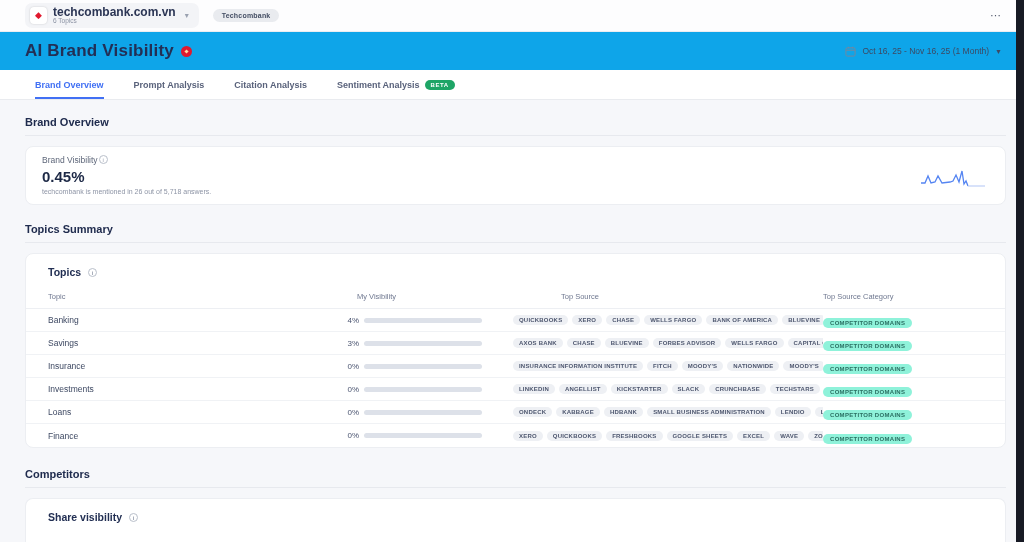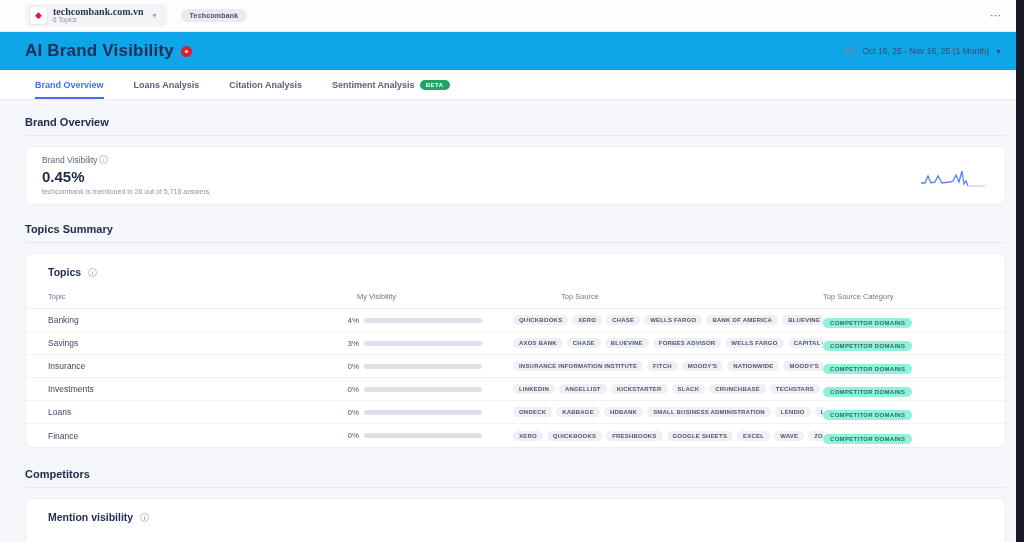--- a/index.html
+++ b/index.html
@@ -11,21 +11,21 @@
     color:#27324f;
   }
   .right-strip { position:absolute; top:0; right:0; width:8px; height:542px; background:#171a24; z-index:50; }
 
   
   .topbar { background:#fdfdfe; height:32px; display:flex; align-items:center; padding:0 22px 0 25px; border-bottom:1px solid #ebedf1; }
   .workspace-pill { display:flex; align-items:center; gap:6px; background:#f3f4f7; border-radius:7px; padding:3px 10px 3px 5px; cursor:pointer; }
   .logo-sq { width:17px; height:17px; background:#fff; border-radius:4px; box-shadow:0 0 2px rgba(0,0,0,.18); display:flex; align-items:center; justify-content:center; }
   .logo-glyph { color:#e0192e; font-size:9px; line-height:1; }
   .ws-text { line-height:1.05; }
-  .ws-domain { font-size:10px; font-weight:bold; color:#2b3554;font-family:Liberation Serif, serif; }
+  .ws-domain { font-size:12px; font-weight:bold; color:#2b3554; }
   .ws-topics { font-size:6.5px; color:#8b92a3; }
   .ws-caret { font-size:8px; color:#9aa1b0; margin-left:3px; }
   .brand-chip { margin-left:14px; background:#e9ebef; border-radius:9px; padding:3px 9px; font-size:7px; font-weight:bold; color:#434d63; letter-spacing:.2px; }
   .topbar-menu { margin-left:auto; font-size:11px; color:#555c6e; letter-spacing:1px; cursor:pointer; }
 
   
   .title-row { background:#0ea5e9; display:flex; align-items:center; padding:9px 22px 9px 25px; }
   .page-title { font-size:17px; font-weight:bold; color:#232f55; letter-spacing:.2px; display:flex; align-items:center; gap:7px; }
   .title-dot { width:11px; height:11px; border-radius:50%; background:#e0192e; display:inline-flex; align-items:center; justify-content:center; }
   .title-dot i { width:3px; height:3px; background:#ffd9a0; transform:rotate(45deg); display:block; }
@@ -109,21 +109,21 @@
     <span>Oct 16, 25 - Nov 16, 25 (1 Month)</span>
     <span class="date-caret">▼</span>
   </span>
 </div>
 
 <div class="nav-tabs">
   <div class="nav-tab active">
       <span>Brand Overview</span>
     </div>
   <div class="nav-tab">
-      <span>Loans Analysis</span>
+      <span>Prompt Analysis</span>
     </div>
   <div class="nav-tab">
       <span>Citation Analysis</span>
     </div>
   <div class="nav-tab">
     <span>Sentiment Analysis</span>
     <span class="beta-pill">BETA</span>
   </div>
 </div>
 
@@ -262,21 +262,21 @@
           <span class="chip">ZOHO BOOKS</span>
         </span>
       <span><span class="cat-pill">COMPETITOR DOMAINS</span></span>
     </div>
   </div>
 
   <div class="section-title">Competitors</div>
 
   <div class="panel-card comp-card">
     <div class="panel-title">
-      <span>Mention visibility</span>
+      <span>Share visibility</span>
       <i class="info-i">i</i>
     </div>
     <div class="sub-tabs">
       <div class="sub-tab active">All Topics</div>
       <div class="sub-tab">Banking</div>
       <div class="sub-tab">Finance</div>
       <div class="sub-tab">Insurance</div>
       <div class="sub-tab">Investments</div>
       <div class="sub-tab">Loans</div>
       <div class="sub-tab">Savings</div>

